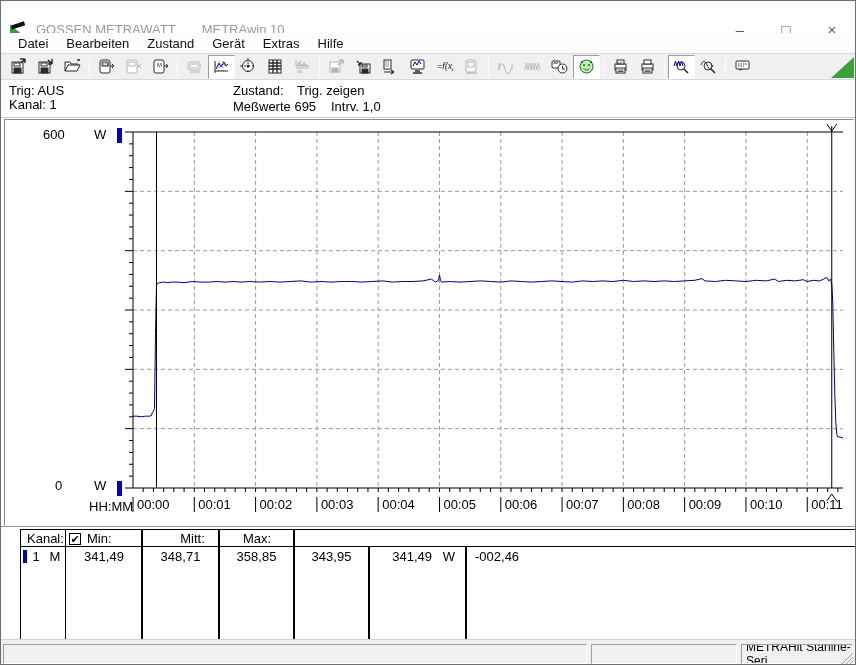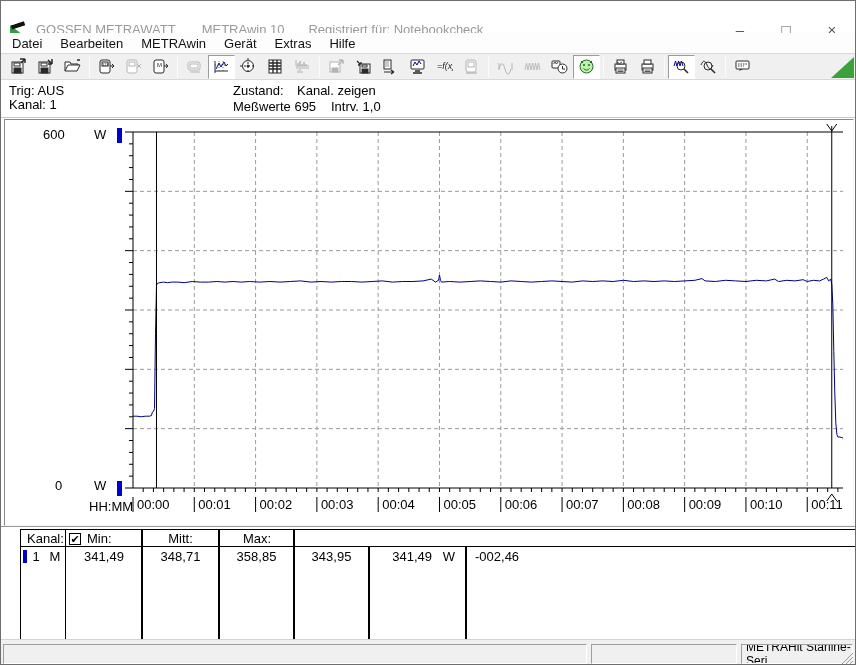--- a/index.html
+++ b/index.html
@@ -8,21 +8,21 @@
 
   
   .titlebar { position:absolute; left:0; top:12px; width:100%; height:32px; background:#ffffff; display:flex; align-items:center; }
   .app-icon { width:17px; height:17px; margin-left:9px; }
   .title-text { color:#9a9a9a; font-size:13px; }
   .t1 { margin-left:9px; } .t2 { margin-left:26px; } .t3 { margin-left:24px; }
   .winbtns { position:absolute; right:0; top:0; height:32px; display:flex; }
   .winbtn { width:46px; height:32px; display:flex; align-items:center; justify-content:center; color:#5a5a5a; font-size:15px; }
 
   
-  .menubar { position:absolute; left:0; top:32px; width:100%; height:20px; background:#fdfdfd; display:flex; align-items:center; padding-left:2px; }
+  .menubar { position:absolute; left:0; top:32px; width:100%; height:20px; background:#fdfdfd; display:flex; align-items:center; padding-left:8px; }
   .menu-item { font-size:13px; color:#111; padding:2px 9px; }
 
   
   .toolbar { position:absolute; left:0; top:52px; width:100%; height:27px; background:#f0f0f0; border-top:1px solid #d9d9d9; border-bottom:1px solid #d9d9d9; display:flex; align-items:center; padding-left:4px; }
   .tb-sep { width:1px; height:20px; background:#c9c9c9; border-right:1px solid #fbfbfb; margin:0 3px; }
   .tb-btn { width:27px; height:24px; display:flex; align-items:center; justify-content:center; color:#2a2a2a; background:transparent; }
   .tb-btn.pressed { background:#ffffff; border:1px solid; border-color:#9b9b9b #ffffff #ffffff #9b9b9b; }
   .tb-btn.disabled { color:#b4b4b4; }
   .tb-btn svg { display:block; }
   .tb-corner { position:absolute; right:1px; bottom:1px; width:0; height:0; border-bottom:21px solid #3ba23b; border-left:23px solid transparent; }
@@ -58,32 +58,31 @@
 <body>
 
 <div class="titlebar">
   <svg class="app-icon" viewBox="0 0 16 16">
     <polygon points="0,15 15,15 0,4" fill="#2e9e3e"></polygon>
     <rect x="1" y="2" width="13" height="4" fill="#111" transform="rotate(-18 8 4)"></rect>
     <rect x="2" y="1" width="4" height="2" fill="#fff" transform="rotate(-18 4 2)"></rect>
   </svg>
   <span class="title-text t1">GOSSEN METRAWATT</span>
   <span class="title-text t2">METRAwin 10</span>
-  <span class="title-text t3">Registriert für: Notebookcheck</span>
   <div class="winbtns">
     <div class="winbtn">–</div>
     <div class="winbtn">□</div>
     <div class="winbtn">×</div>
   </div>
 </div>
 
 <div class="menubar" id="menubar">
     <div class="menu-item">Datei</div>
     <div class="menu-item">Bearbeiten</div>
-    <div class="menu-item">METRAwin</div>
+    <div class="menu-item">Zustand</div>
     <div class="menu-item">Gerät</div>
     <div class="menu-item">Extras</div>
     <div class="menu-item">Hilfe</div>
   </div>
 
 <div class="toolbar" id="toolbar">
   <div class="tb-btn">
       <svg width="17" height="17" viewBox="0 0 17 17" fill="none" stroke="currentColor">
         <rect x="2" y="4" width="11" height="11" fill="#fff"></rect>
         <rect x="4" y="10" width="7" height="5" fill="currentColor"></rect>
@@ -276,21 +275,21 @@
         <path d="M4 6h9M4 8h6" stroke-dasharray="1.5 1" stroke-width="0.9"></path>
       </svg>
     </div>
     <div class="tb-corner"></div>
 </div>
 
 <div class="statuspanel">
   <span class="sp-line" style="left:8px; top:2px;">Trig: AUS</span>
   <span class="sp-line" style="left:8px; top:16px;">Kanal: 1</span>
   <span class="sp-line" style="left:232px; top:2px;">Zustand:</span>
-  <span class="sp-line" style="left:296px; top:2px;">Kanal. zeigen</span>
+  <span class="sp-line" style="left:296px; top:2px;">Trig. zeigen</span>
   <span class="sp-line" style="left:232px; top:18px;">Meßwerte 695</span>
   <span class="sp-line" style="left:330px; top:18px;">Intrv. 1,0</span>
 </div>
 
 <div class="chartpanel">
   <svg id="chartsvg" width="848" height="405">
       <line x1="128" y1="308.6666666666667" x2="838" y2="308.6666666666667" stroke="#9a9a9a" stroke-width="1" stroke-dasharray="4 3"></line>
       <line x1="128" y1="249.33333333333331" x2="838" y2="249.33333333333331" stroke="#9a9a9a" stroke-width="1" stroke-dasharray="4 3"></line>
       <line x1="128" y1="190" x2="838" y2="190" stroke="#9a9a9a" stroke-width="1" stroke-dasharray="4 3"></line>
       <line x1="128" y1="130.66666666666666" x2="838" y2="130.66666666666666" stroke="#9a9a9a" stroke-width="1" stroke-dasharray="4 3"></line>
@@ -448,21 +447,21 @@
 
 <div class="tablepanel">
   <div class="tp-inner">
 
     <div class="hdr-row">
       <div class="cell" style="left:6px; width:40px;">Kanal:</div>
       <div class="cell" style="left:48px; width:72px;">
         <span class="cbx">✔</span>
         <span>Min:</span>
       </div>
-      <div class="cell" style="left:122px; width:75px; justify-content:center;">Mitt:</div>
+      <div class="cell" style="left:134px; width:75px; justify-content:center;">Mitt:</div>
       <div class="cell" style="left:199px; width:74px; justify-content:center;">Max:</div>
     </div>
 
     <div class="vline hdr" style="left:44px; width:1px;"></div>
     <div class="vline hdr" style="left:120px;"></div>
     <div class="vline hdr" style="left:197px;"></div>
     <div class="vline hdr" style="left:272px;"></div>
     <div class="vline body" style="left:44px; width:1px;"></div>
     <div class="vline body" style="left:120px;"></div>
     <div class="vline body" style="left:197px;"></div>

